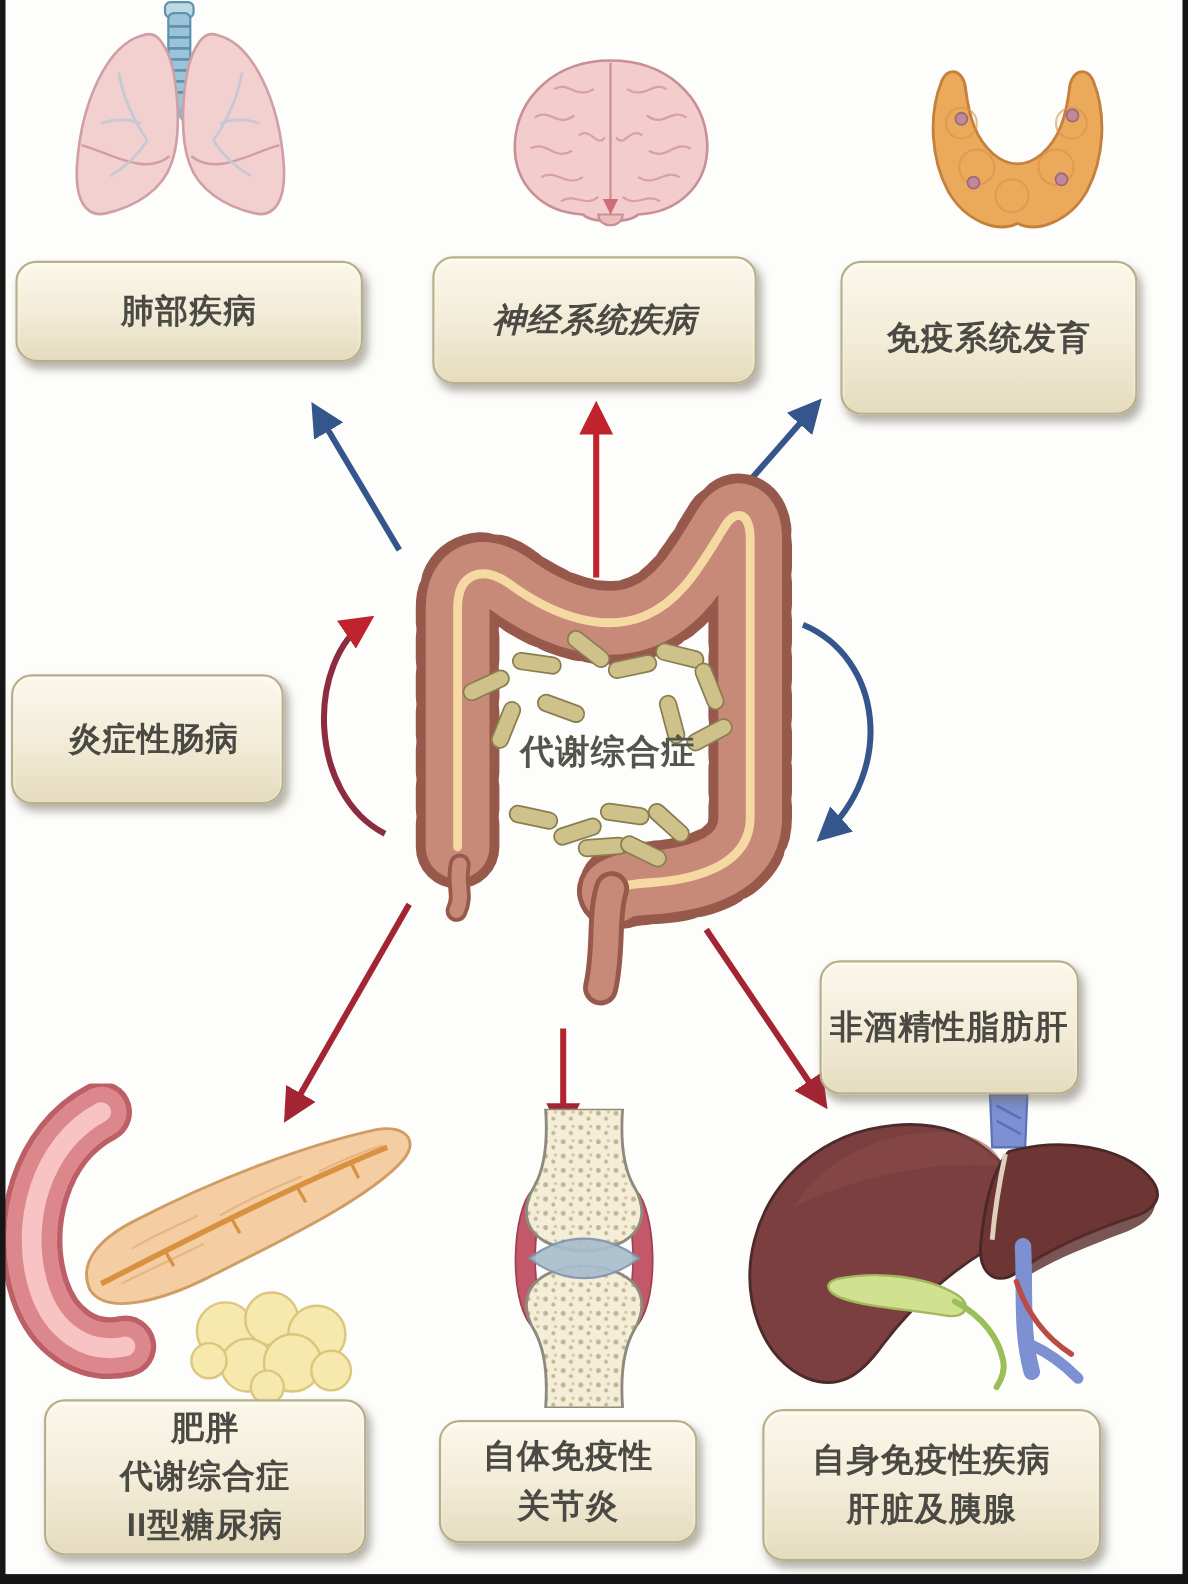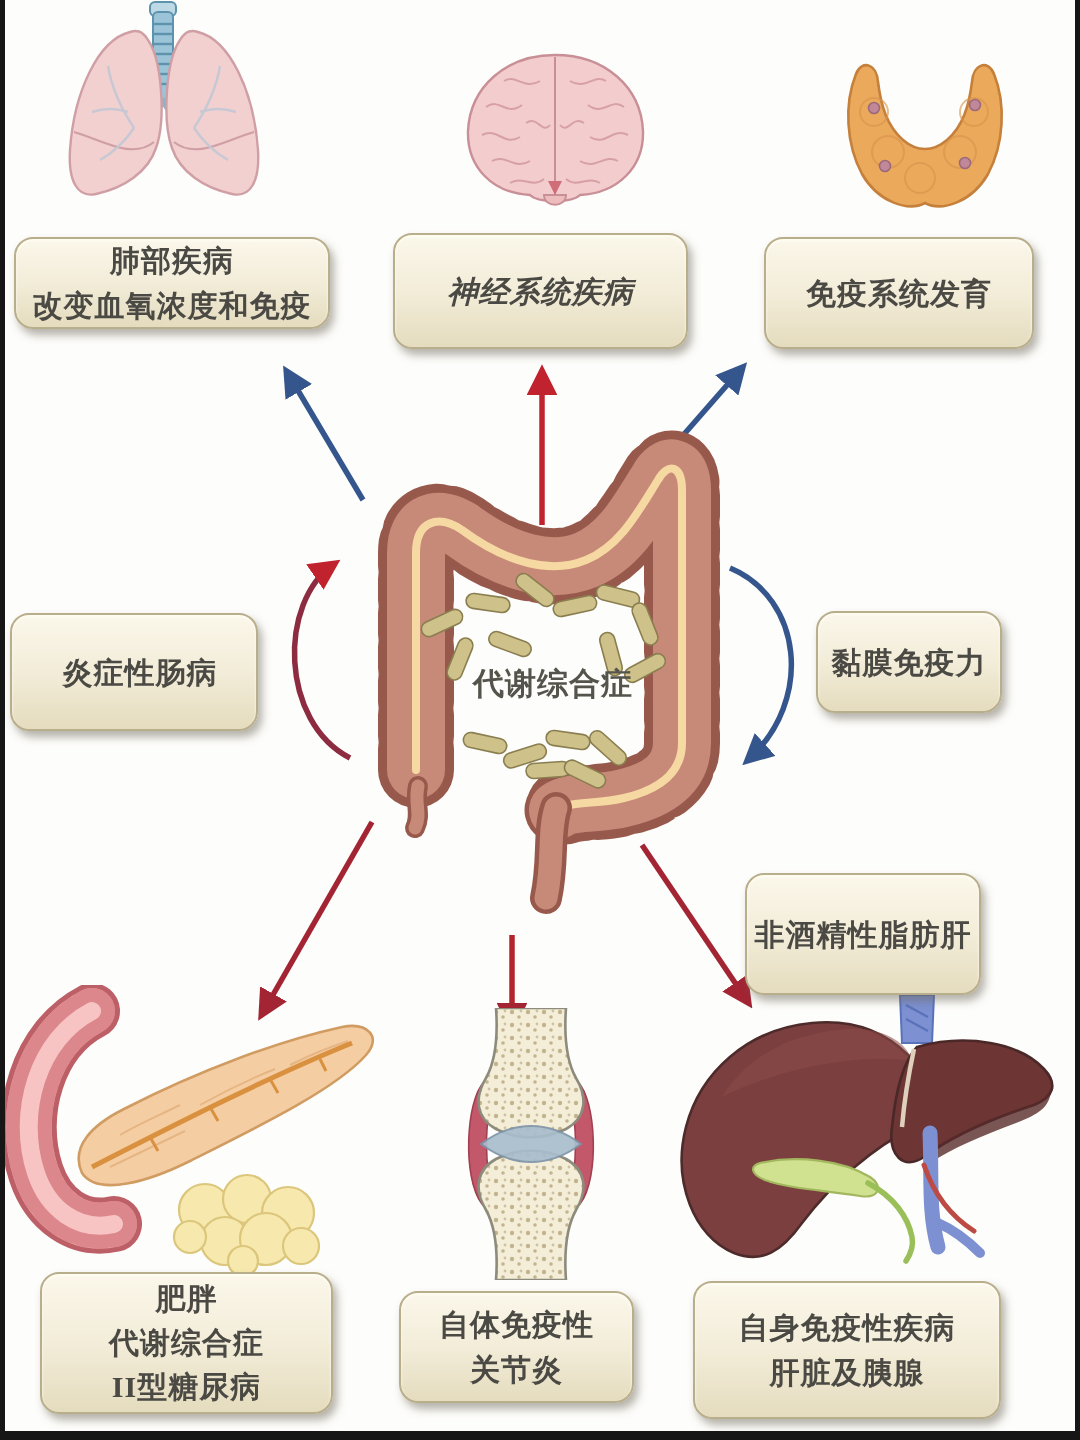--- a/index.html
+++ b/index.html
@@ -13,26 +13,26 @@
   .organ{position:absolute;}
   .label-box{position:absolute;box-sizing:border-box;
     background:linear-gradient(180deg,#fbf7ea 0%,#f2ecd8 52%,#e5dcbe 100%);
     border:2px solid #b9ae8c;border-radius:19px;
     box-shadow:4px 6px 8px rgba(108,102,86,.5), inset 0 2px 3px #fffdf2;
     display:flex;flex-direction:column;justify-content:center;align-items:center;
     text-align:center;color:#4a4944;font-weight:bold;}
   .label-box .line{font-size:30px;line-height:45px;letter-spacing:1px;white-space:nowrap;}
   .box-lungs{left:14px;top:237px;width:316px;height:92px;}
   .box-brain{left:393px;top:233px;width:295px;height:116px;font-style:italic;}
-  .box-thyroid{left:764px;top:237px;width:270px;height:112px;}
+  .box-thyroid{left:764px;top:237px;width:270px;height:140px;}
   .box-ibd{left:10px;top:613px;width:248px;height:118px;padding-left:12px;}
   .box-mucosa{left:816px;top:611px;width:186px;height:102px;}
   .box-nafld{left:745px;top:873px;width:236px;height:122px;}
   .box-metabolic{left:40px;top:1272px;width:293px;height:142px;}
-  .box-metabolic .line{line-height:44px;font-family:Liberation Serif, serif;}
+  .box-metabolic .line{line-height:44px;}
   .box-arthritis{left:399px;top:1291px;width:235px;height:112px;}
   .box-liver{left:693px;top:1281px;width:308px;height:138px;}
   .gut-label{position:absolute;left:448px;top:663px;width:210px;text-align:center;
     font-size:31px;font-weight:bold;color:#55544c;letter-spacing:1px;}
 </style>
 </head>
 <body>
 
 <div class="canvas">
 
@@ -214,33 +214,29 @@
     <path d="M252,64 C246,92 242,118 240,142" stroke="#ded0ba" stroke-width="4.5" fill="none"></path>
     <path d="M268,148 C270,190 266,226 276,262" stroke="#7c90d2" stroke-width="15" fill="none" stroke-linecap="round"></path>
     <path d="M276,238 C292,245 306,256 318,268" stroke="#7c90d2" stroke-width="10" fill="none" stroke-linecap="round"></path>
     <path d="M262,180 C272,210 290,232 312,246" stroke="#bb4b44" stroke-width="5" fill="none" stroke-linecap="round"></path>
     <path d="M98,178 C135,170 180,175 208,192 C222,201 217,214 198,211 C162,205 128,204 103,195 C88,189 88,181 98,178 Z" fill="#d0e290" stroke="#a2b75e" stroke-width="2.2"></path>
     <path d="M206,198 C232,212 246,232 250,252 C252,262 248,270 244,276" stroke="#9abf58" stroke-width="5.5" fill="none" stroke-linecap="round"></path>
   </svg>
 
   <div class="label-box box-lungs">
     <div class="line">肺部疾病</div>
-    <div class="line">改变血氧浓度和免疫</div>
   </div>
   <div class="label-box box-brain">
     <div class="line">神经系统疾病</div>
   </div>
   <div class="label-box box-thyroid">
     <div class="line">免疫系统发育</div>
   </div>
   <div class="label-box box-ibd">
     <div class="line">炎症性肠病</div>
-  </div>
-  <div class="label-box box-mucosa">
-    <div class="line">黏膜免疫力</div>
   </div>
   <div class="label-box box-nafld">
     <div class="line">非酒精性脂肪肝</div>
   </div>
   <div class="label-box box-metabolic">
     <div class="line">肥胖</div>
     <div class="line">代谢综合症</div>
     <div class="line">II型糖尿病</div>
   </div>
   <div class="label-box box-arthritis">

